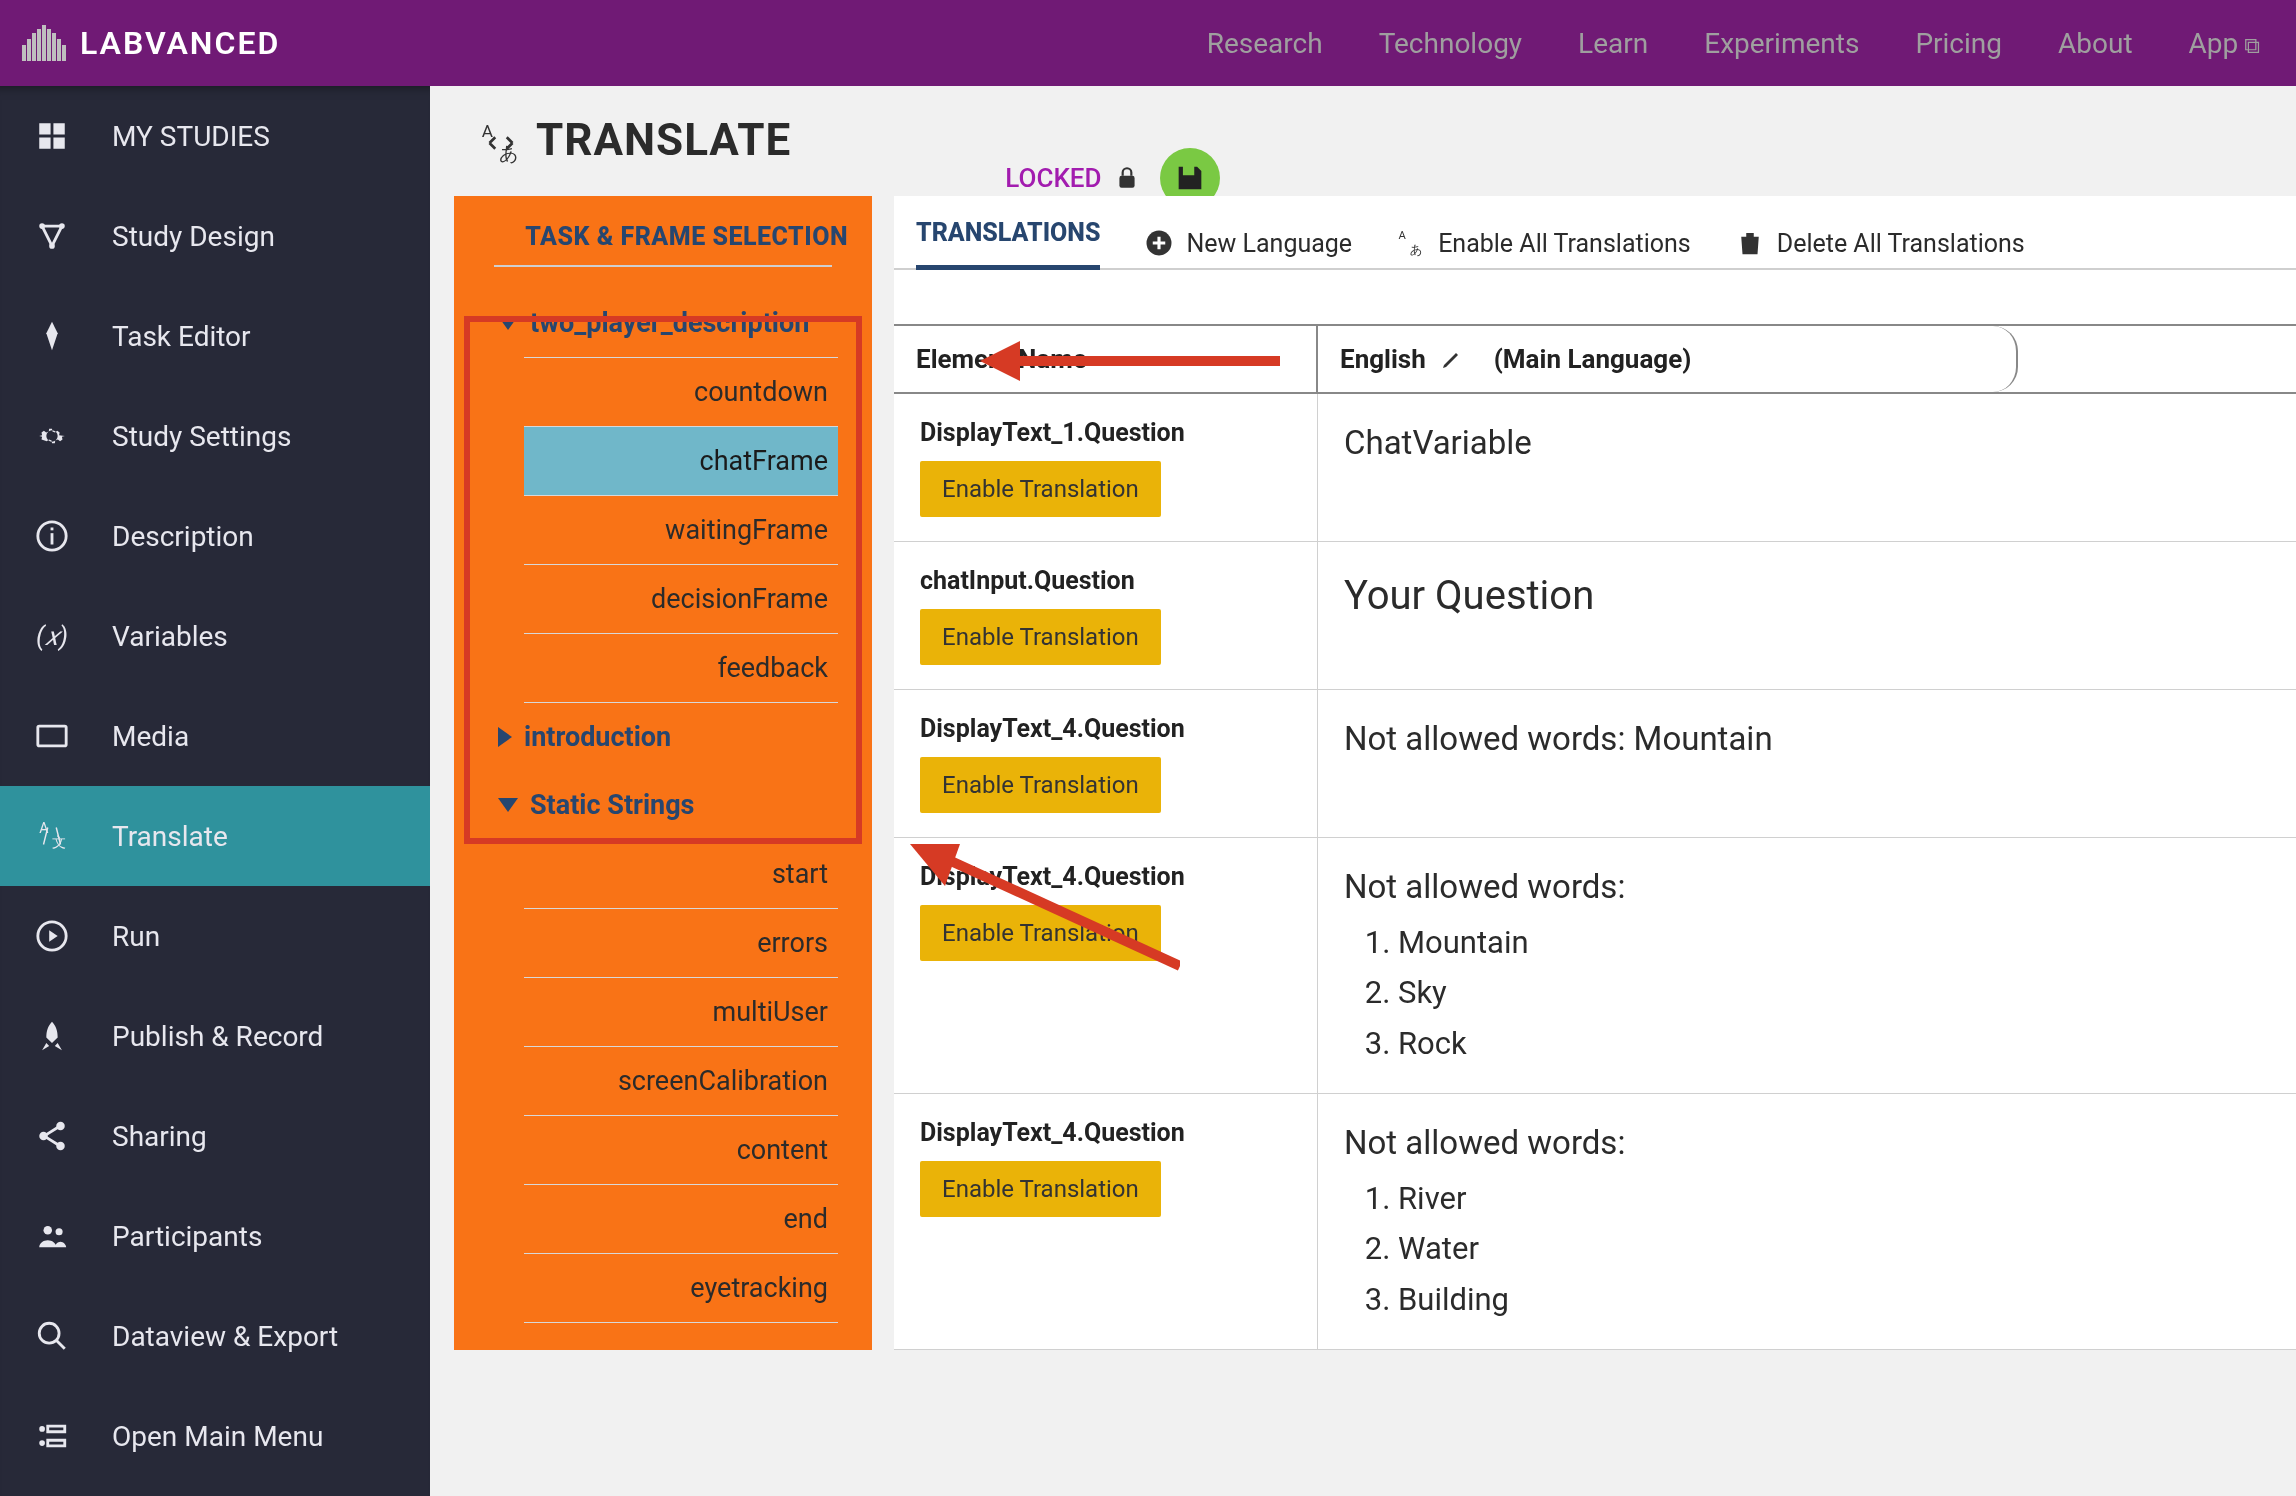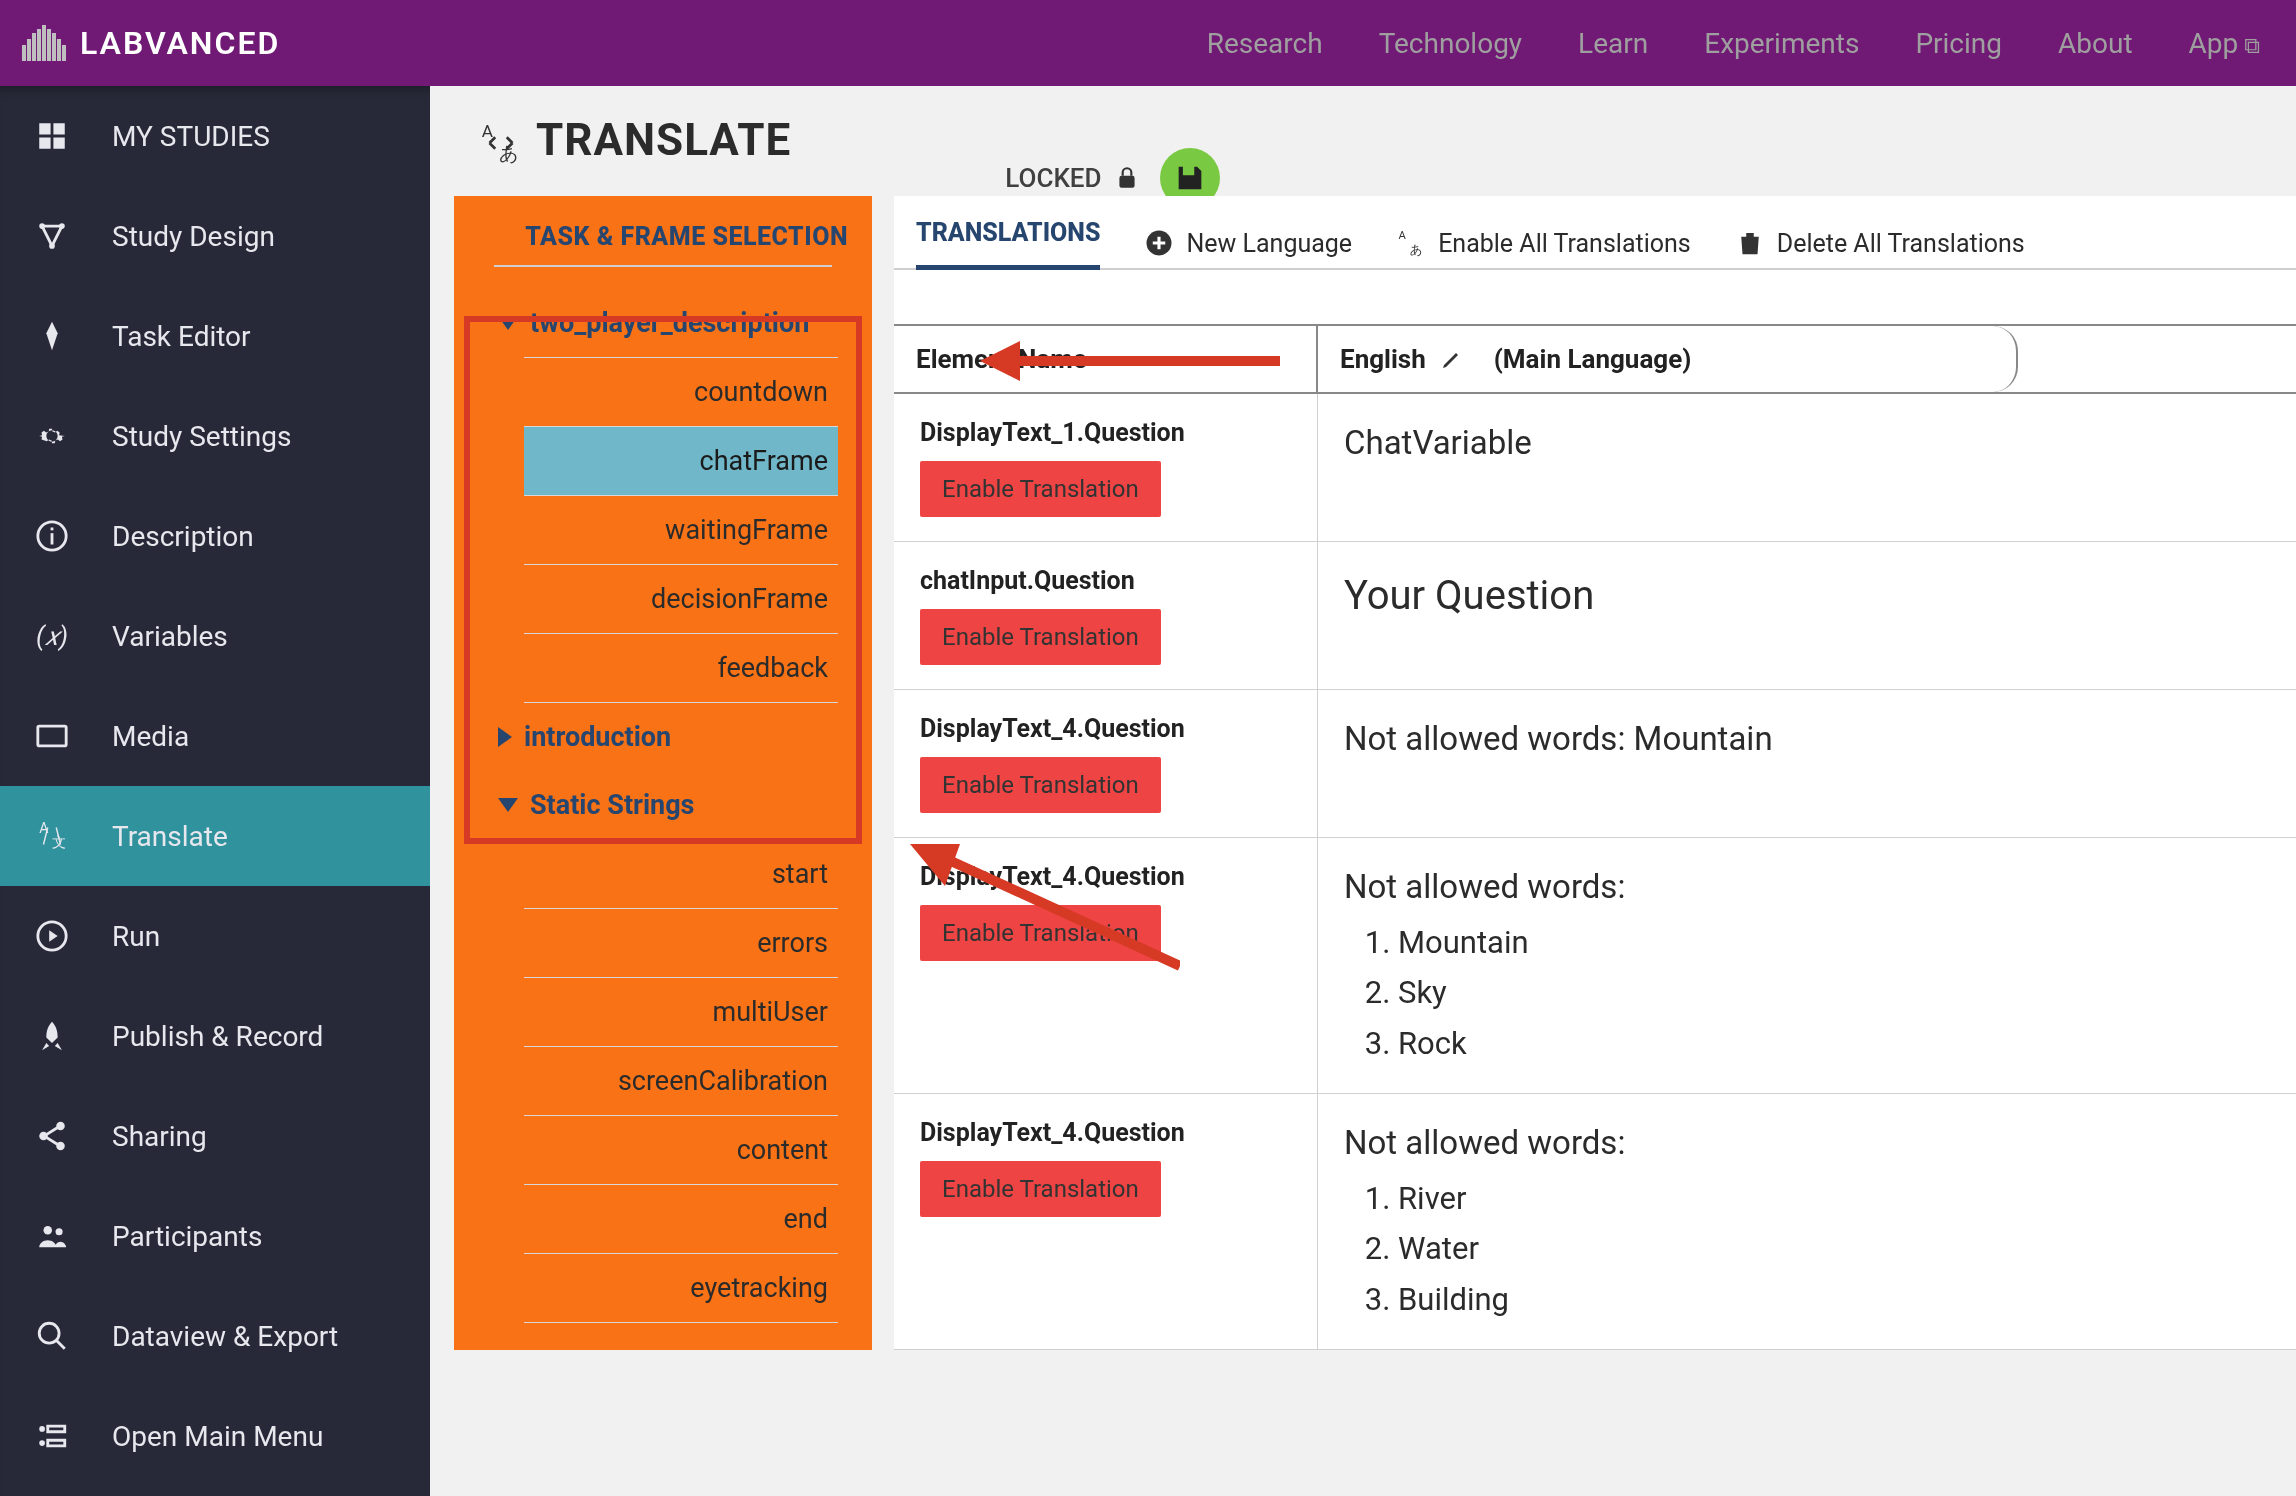--- a/index.html
+++ b/index.html
@@ -23,21 +23,21 @@
   .side-item .icon { width:36px; height:36px; display:flex; align-items:center; justify-content:center; }
   .side-item svg { width:34px; height:34px; fill:#e7e7ee; }
 
   
   .content { flex:1; background:#f1f1f1; display:flex; flex-direction:column; }
 
   .header-row { display:flex; align-items:flex-start; padding:28px 0 0 48px; height:110px; }
   .header-row .hicon { width:46px; height:46px; margin-top:6px; }
   .header-row h1 { font-size:44px; font-weight:700; margin-left:12px; color:#2b2b2b; letter-spacing:1px; }
   .locked-wrap { display:flex; align-items:center; gap:12px; margin-left:214px; margin-top:34px; }
-  .locked-wrap .txt { font-size:26px; color:#404040; font-weight:500; }
+  .locked-wrap .txt { font-size:26px; color:#a21caf; font-weight:500; }
   .lock-icon { width:26px; height:26px; }
   .save-btn { width:60px; height:60px; border-radius:50%; background:#7ac943; display:flex; align-items:center; justify-content:center; margin-left:8px; cursor:pointer; }
   .save-btn svg { width:34px; height:34px; fill:#222; }
 
   .panels { display:flex; gap:22px; padding:0 0 0 24px; flex:1; min-height:0; }
 
   
   .left-panel { width:418px; background:#f97316; position:relative;text-align:right; }
   .panel-title { font-size:25px; font-weight:800; color:#27466f; padding:26px 24px 14px 40px; letter-spacing:.5px; }
   .panel-title + .rule { height:2px; background:#cfcfcf; margin:0 40px 22px 40px; }
@@ -68,21 +68,21 @@
 
   .grid { border-top:2px solid #888; margin-top:54px; }
   .grid-head { display:flex; border-bottom:2px solid #888; }
   .col-el { width:424px; padding:18px 22px; font-size:26px; font-weight:700; border-right:2px solid #888; }
   .col-lang { flex:0 0 700px; padding:18px 22px; font-size:26px; font-weight:700; display:flex; align-items:center; gap:14px; border-right:2px solid #888;border-radius:25px; }
   .col-lang .pencil { width:24px; height:24px; }
   .col-third { flex:1; }
 
   .grid-row { display:flex; border-bottom:1px solid #d0d0d0; min-height:130px; }
   .cell-el { width:424px; padding:24px 26px; border-right:1px solid #d0d0d0; font-size:25px; font-weight:700; color:#222; }
-  .enable-btn { display:inline-block; background:#ef4444; padding:14px 22px; margin-top:14px; font-size:24px; font-weight:400; color:#333; cursor:pointer; border-radius:2px; }
+  .enable-btn { display:inline-block; background:#eab308; padding:14px 22px; margin-top:14px; font-size:24px; font-weight:400; color:#333; cursor:pointer; border-radius:2px; }
   .cell-lang { flex:1; padding:24px 26px; font-size:33px; color:#2b2b2b; line-height:1.5; }
   .cell-lang.big { font-size:40px; }
   .cell-lang ol { margin-left:54px; margin-top:6px; }
   .cell-lang ol li { font-size:31px; padding:2px 0; }
 
   .panels-wrap { position:relative; flex:1; }
 </style>
 </head>
 <body>
 

